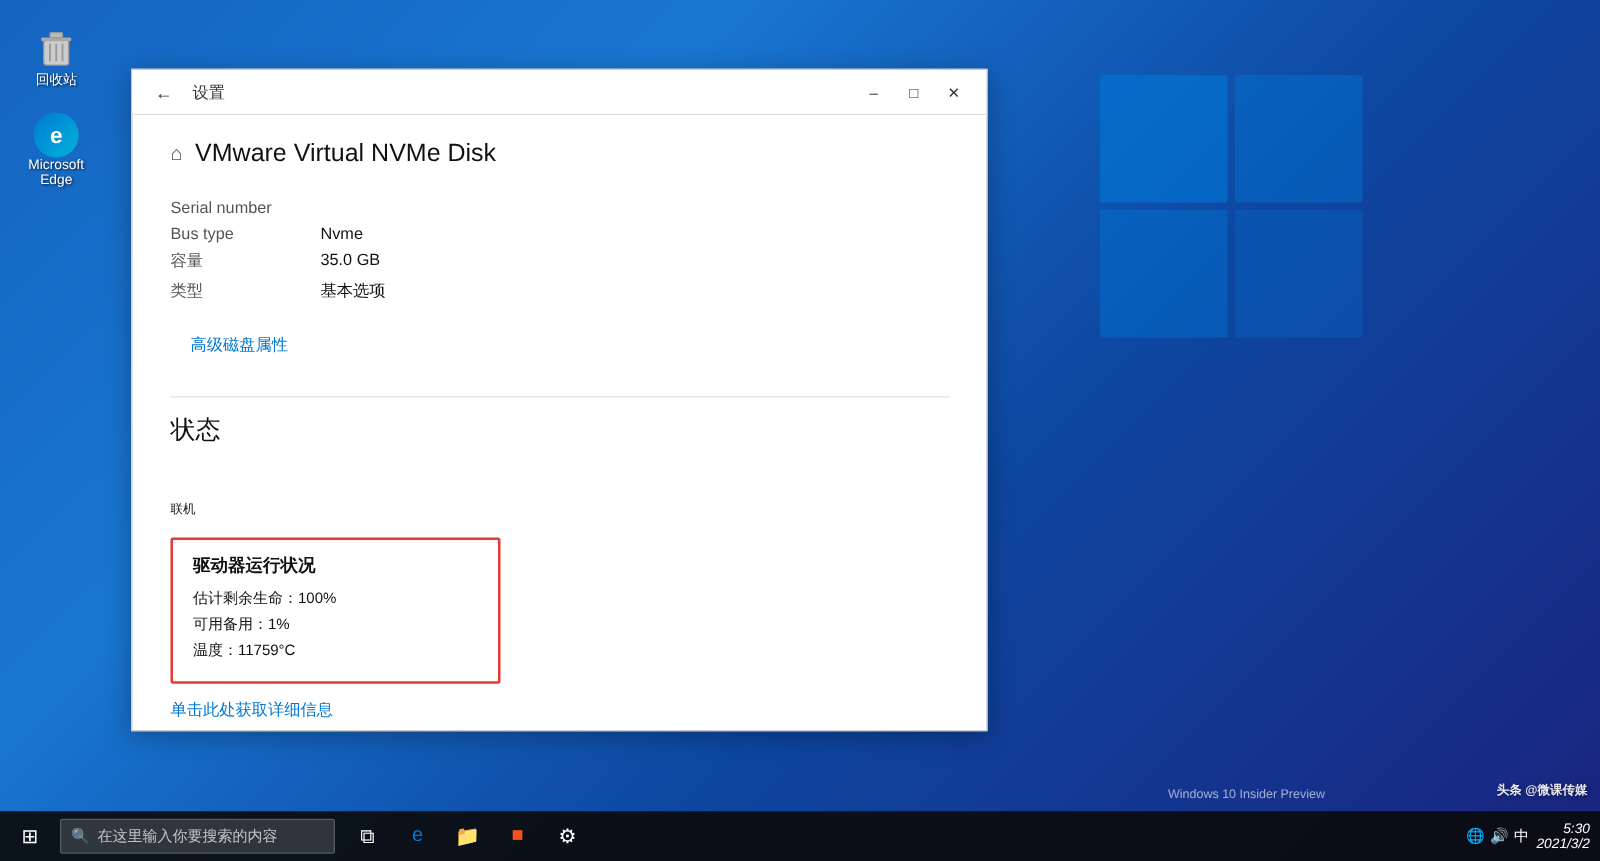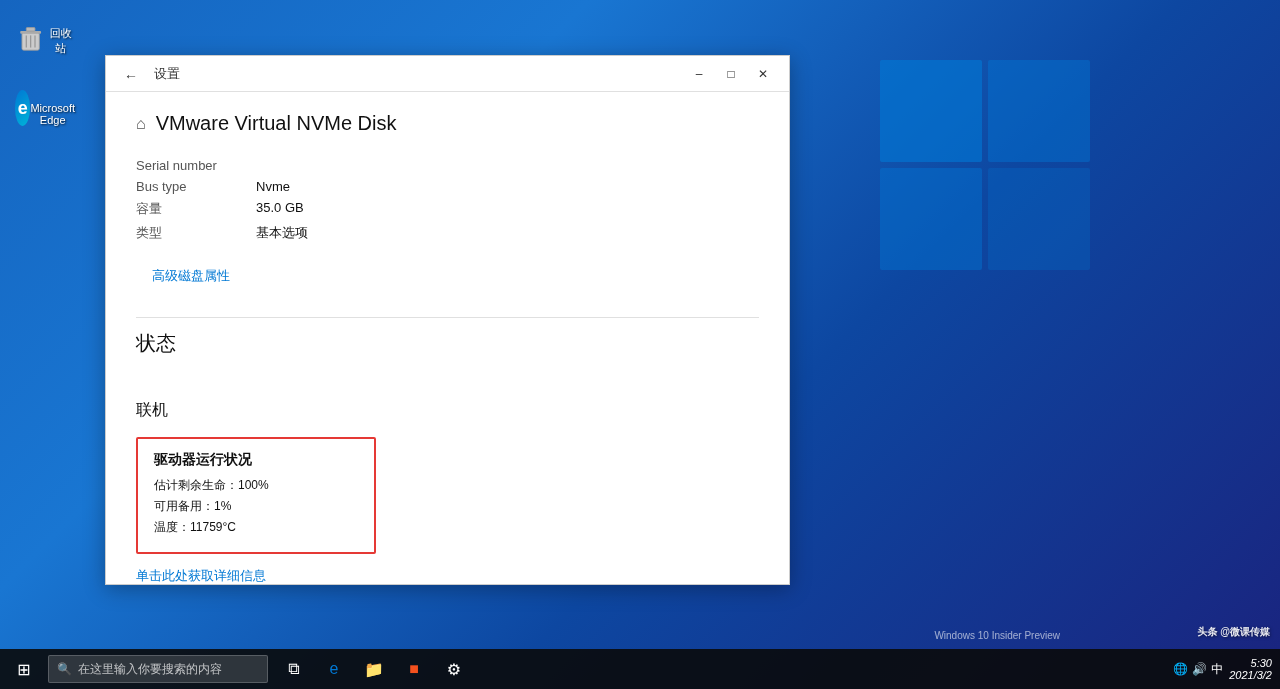--- a/index.html
+++ b/index.html
@@ -43,22 +43,22 @@
     }
     .quad-tl { background: rgba(0,120,215,0.7); }
     .quad-tr { background: rgba(0,120,215,0.5); }
     .quad-bl { background: rgba(0,120,215,0.5); }
     .quad-br { background: rgba(0,120,215,0.3); }
 
     
     .desktop-icon {
       position: absolute;
       display: flex;
-      flex-direction: row;
-      align-items: flex-end;
+      flex-direction: column;
+      align-items: center;
       width: 60px;
       cursor: pointer;
     }
 
     .desktop-icon .icon-label {
       color: white;
       font-size: 11px;
       text-align: center;
       text-shadow: 1px 1px 2px rgba(0,0,0,0.8);
     }
@@ -195,33 +195,33 @@
 
     .section-title {
       font-size: 20px;
       font-weight: 400;
       color: #111;
       margin-bottom: 12px;
       margin-top: 10px;
     }
 
     .status-value {
-      font-size: 16px;
+      font-size: 10px;
       color: #111;
       margin-bottom: 16px;
       margin-top: 43px;
     }
 
     
     .driver-status-box {
       border: 2px solid #e53935;
       border-radius: 2px;
       padding: 12px 16px;
       margin-bottom: 12px;
-      width: 240px;
+      width: 264px;
     }
 
     .driver-status-title {
       font-size: 14px;
       font-weight: 600;
       color: #111;
       margin-bottom: 8px;
     }
 
     .driver-stat-row {

